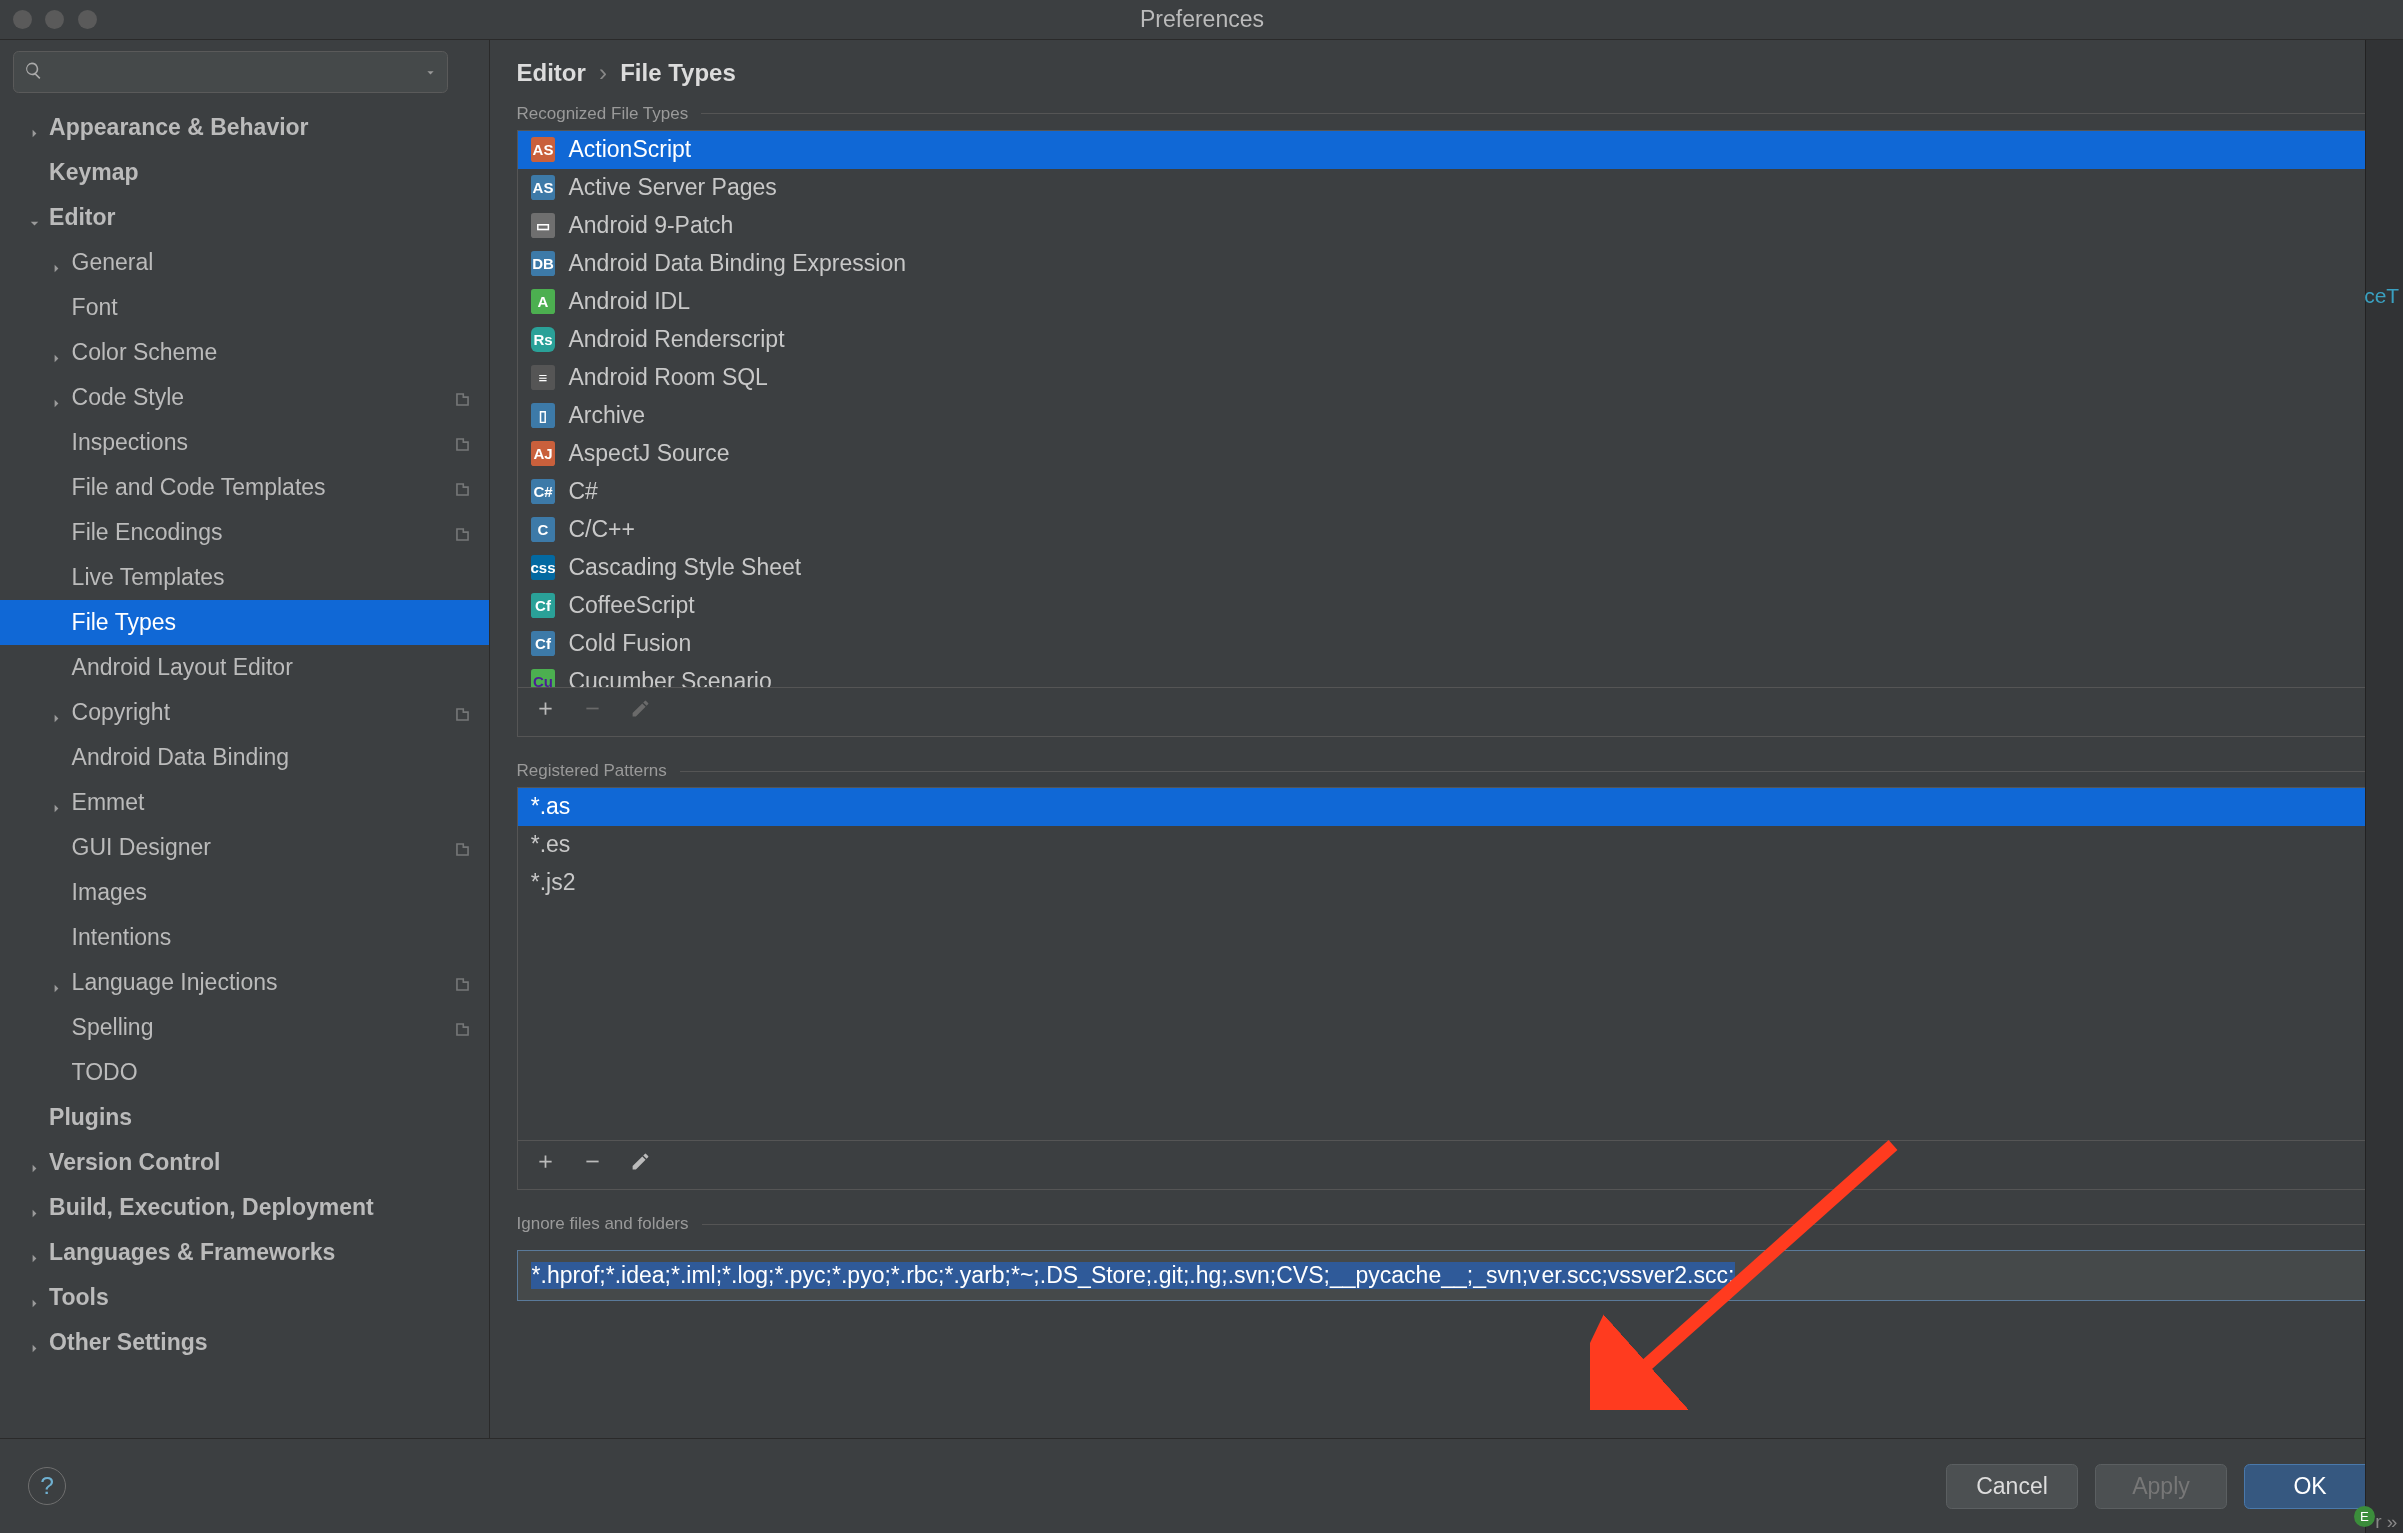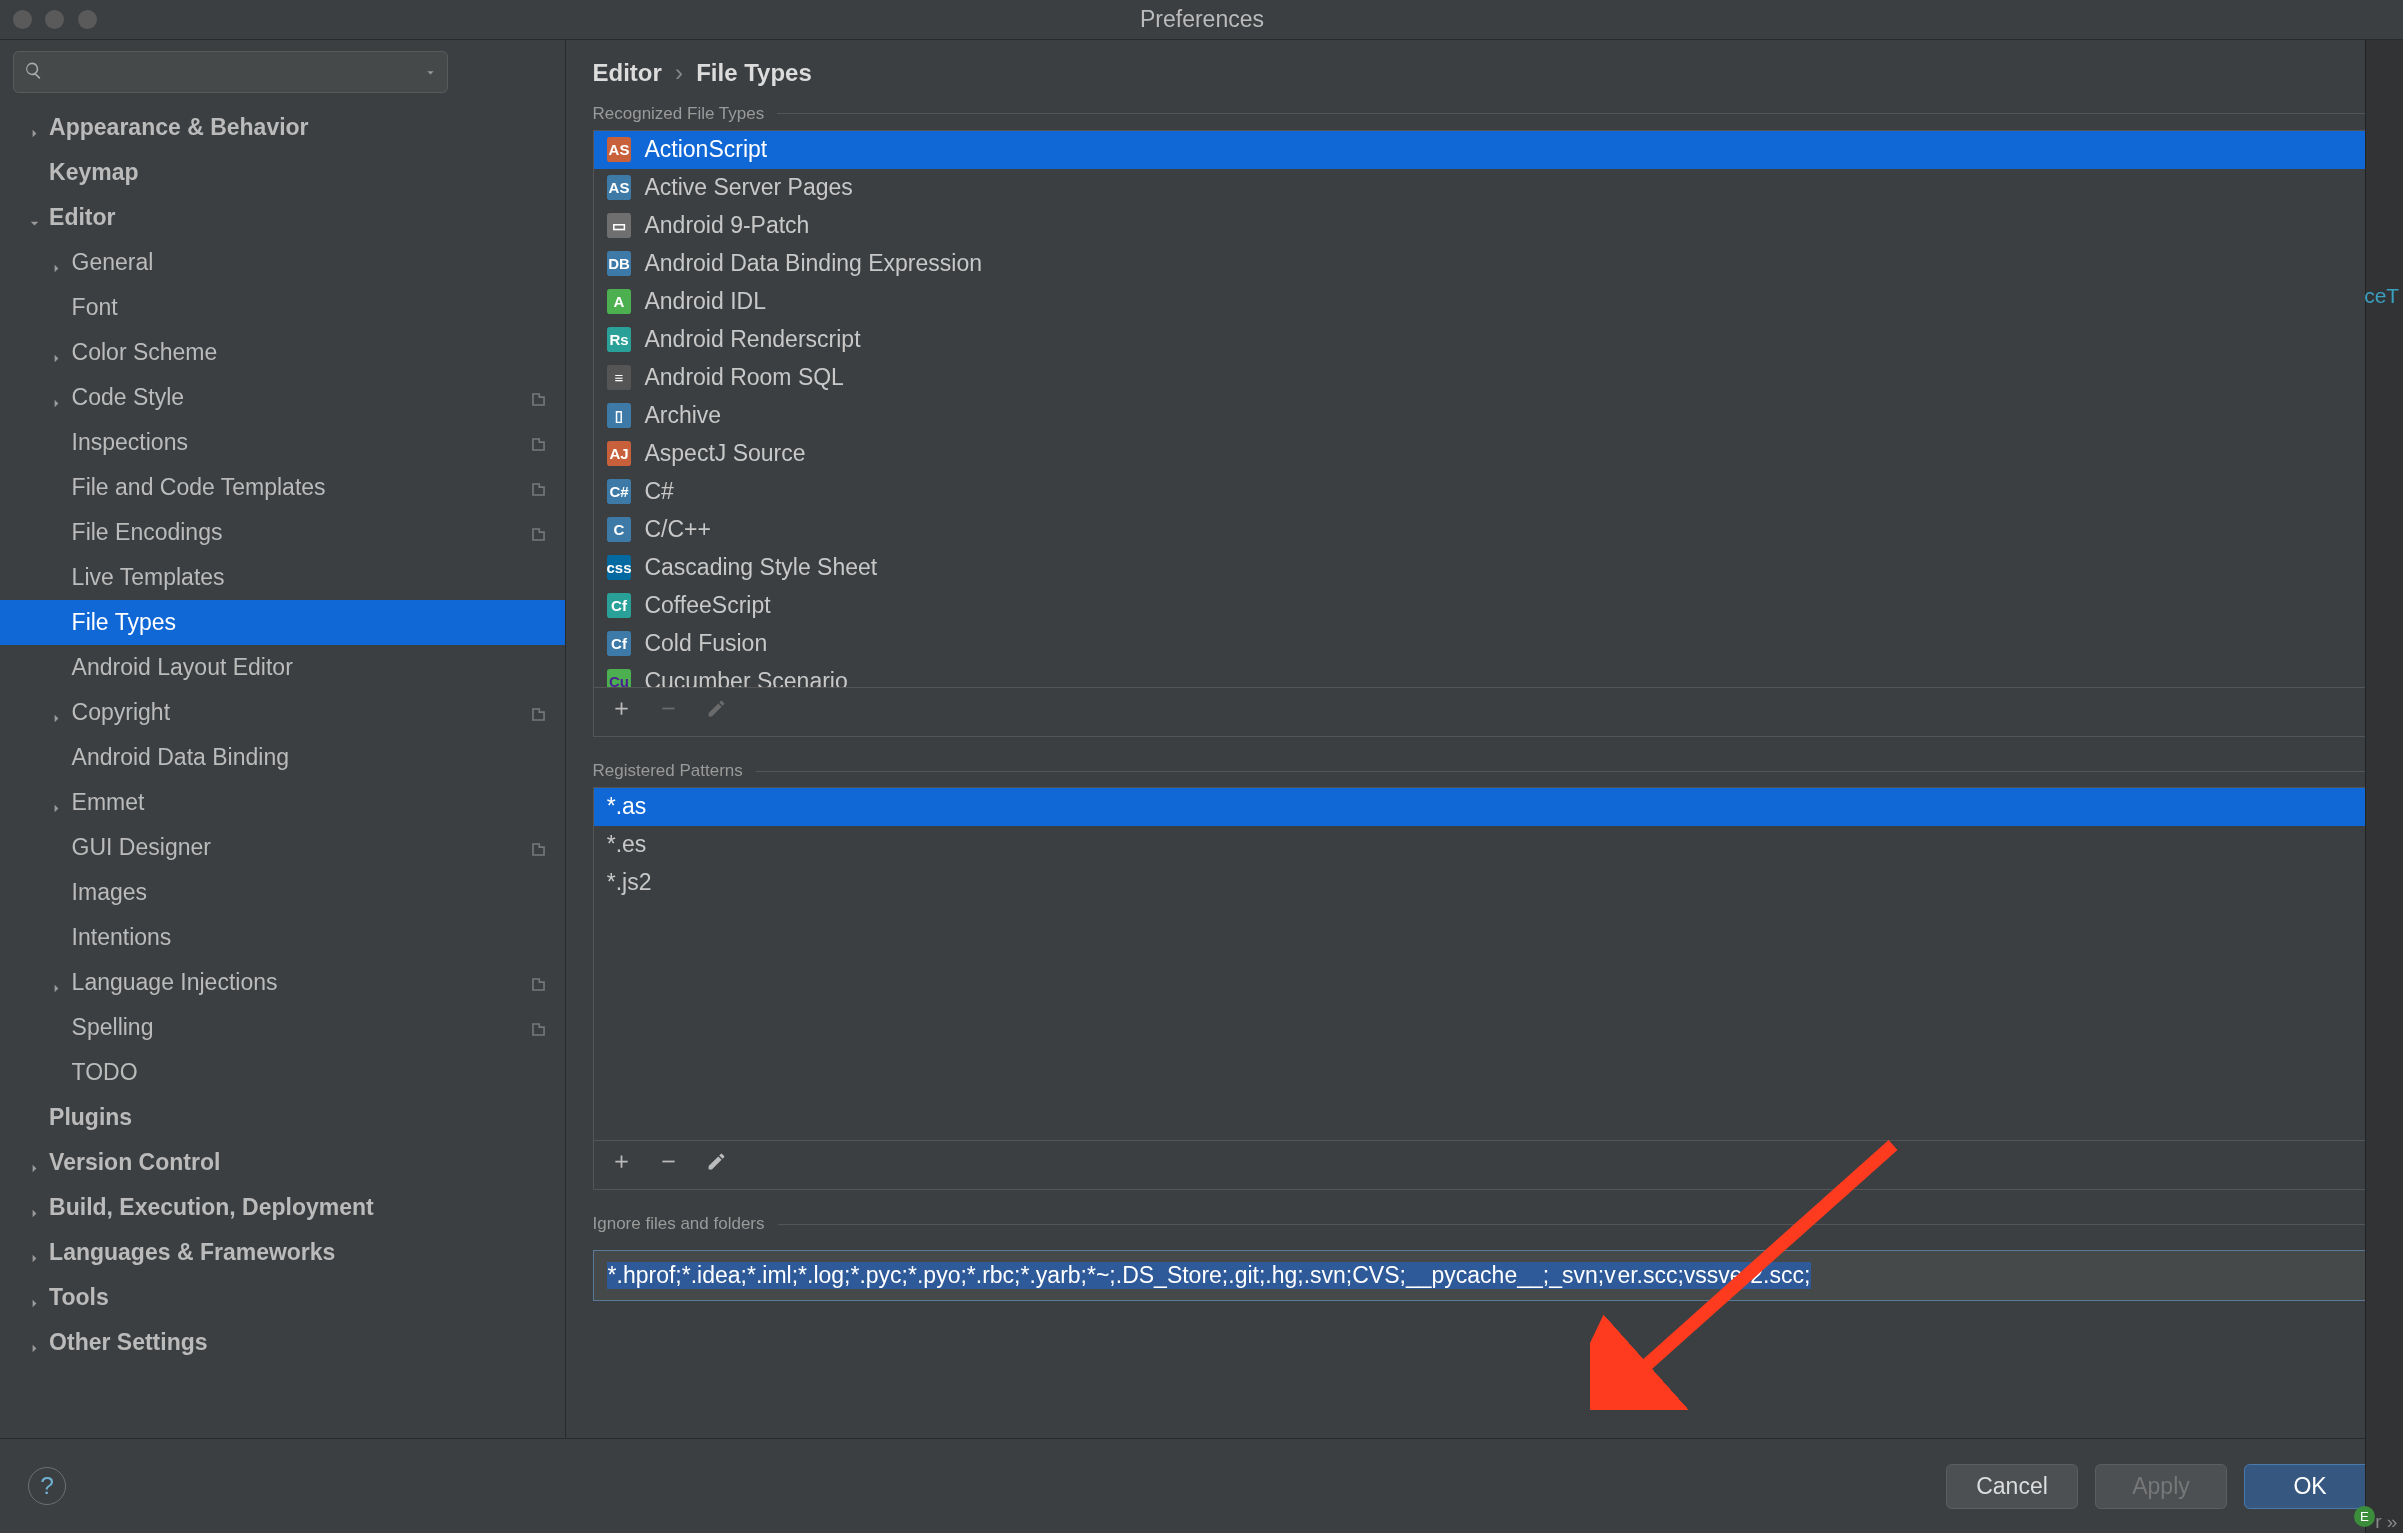--- a/index.html
+++ b/index.html
@@ -4,21 +4,21 @@
 <style>
   * { box-sizing: border-box; margin: 0; padding: 0; }
   html, body { width: 2404px; height: 1533px; font-family: -apple-system, "Segoe UI", Arial, sans-serif; background:#2b2b2b; color:#bbbbbb; font-size:23px; overflow:hidden; }
   
   .titlebar { height:40px; background:#3c3f41; display:flex; align-items:center; padding:0 13.2px; border-bottom:0.9px solid #2a2a2a; position:relative;}
   .traffic { display:flex; gap:13.2px; }
   .dot { width:19px; height:19px; border-radius:50%; background:#5a5a5a; }
   .title { position:absolute; left:0; right:0; text-align:center; color:#bbbbbb; font-size:23px; }
   
   .main { display:flex; height:calc(100% - 40px - 95px); }
-  .sidebar { width:566px; background:#3c3f41; display:flex; flex-direction:column; border-right:0.9px solid #2a2a2a;}
+  .sidebar { width:490px; background:#3c3f41; display:flex; flex-direction:column; border-right:0.9px solid #2a2a2a;}
   .search-row { padding:11.4px 13.2px; }
   .search { width:435px; height:42px; background:#45494a; border:0.9px solid #5a5a5a; border-radius:5.7px; display:flex; align-items:center; padding:0 9.5px; gap:7.6px; }
   .search svg { width:19px; height:19px; fill:#aaa; }
   .tree { flex:1; overflow:auto; }
   .tree-item { display:flex; align-items:center; height:45px; padding:0 17px 0 26.5px; cursor:pointer; color:#bbbbbb; white-space:nowrap; justify-content:space-between;}
   .tree-item .lft { display:flex; align-items:center; gap:7.6px;}
   .tree-item.depth1 { padding-left:49px; }
   .tree-item.selected { background:#1068d6; color:#ffffff; }
   .tree-item.bold .lbl { font-weight:600; }
   .caret { width:15px; height:15px; display:inline-block; }
@@ -338,21 +338,21 @@
           </div>
           <div class="listrow">
             <span class="ficon" style="background: rgb(61, 122, 168); color: rgb(255, 255, 255);">DB</span>
             <span>Android Data Binding Expression</span>
           </div>
           <div class="listrow">
             <span class="ficon" style="background: rgb(76, 175, 80); color: rgb(255, 255, 255);">A</span>
             <span>Android IDL</span>
           </div>
           <div class="listrow">
-            <span class="ficon" style="background: rgb(42, 161, 152); color: rgb(255, 255, 255);">Rs</span>
+            <span class="ficon" style="background: rgb(42, 161, 152); color: rgb(255, 255, 255); border-radius: 6px;">Rs</span>
             <span>Android Renderscript</span>
           </div>
           <div class="listrow">
             <span class="ficon" style="background: rgb(85, 85, 85); color: rgb(255, 255, 255);">≡</span>
             <span>Android Room SQL</span>
           </div>
           <div class="listrow">
             <span class="ficon" style="background: rgb(61, 122, 168); color: rgb(255, 255, 255);">▯</span>
             <span>Archive</span>
           </div>

